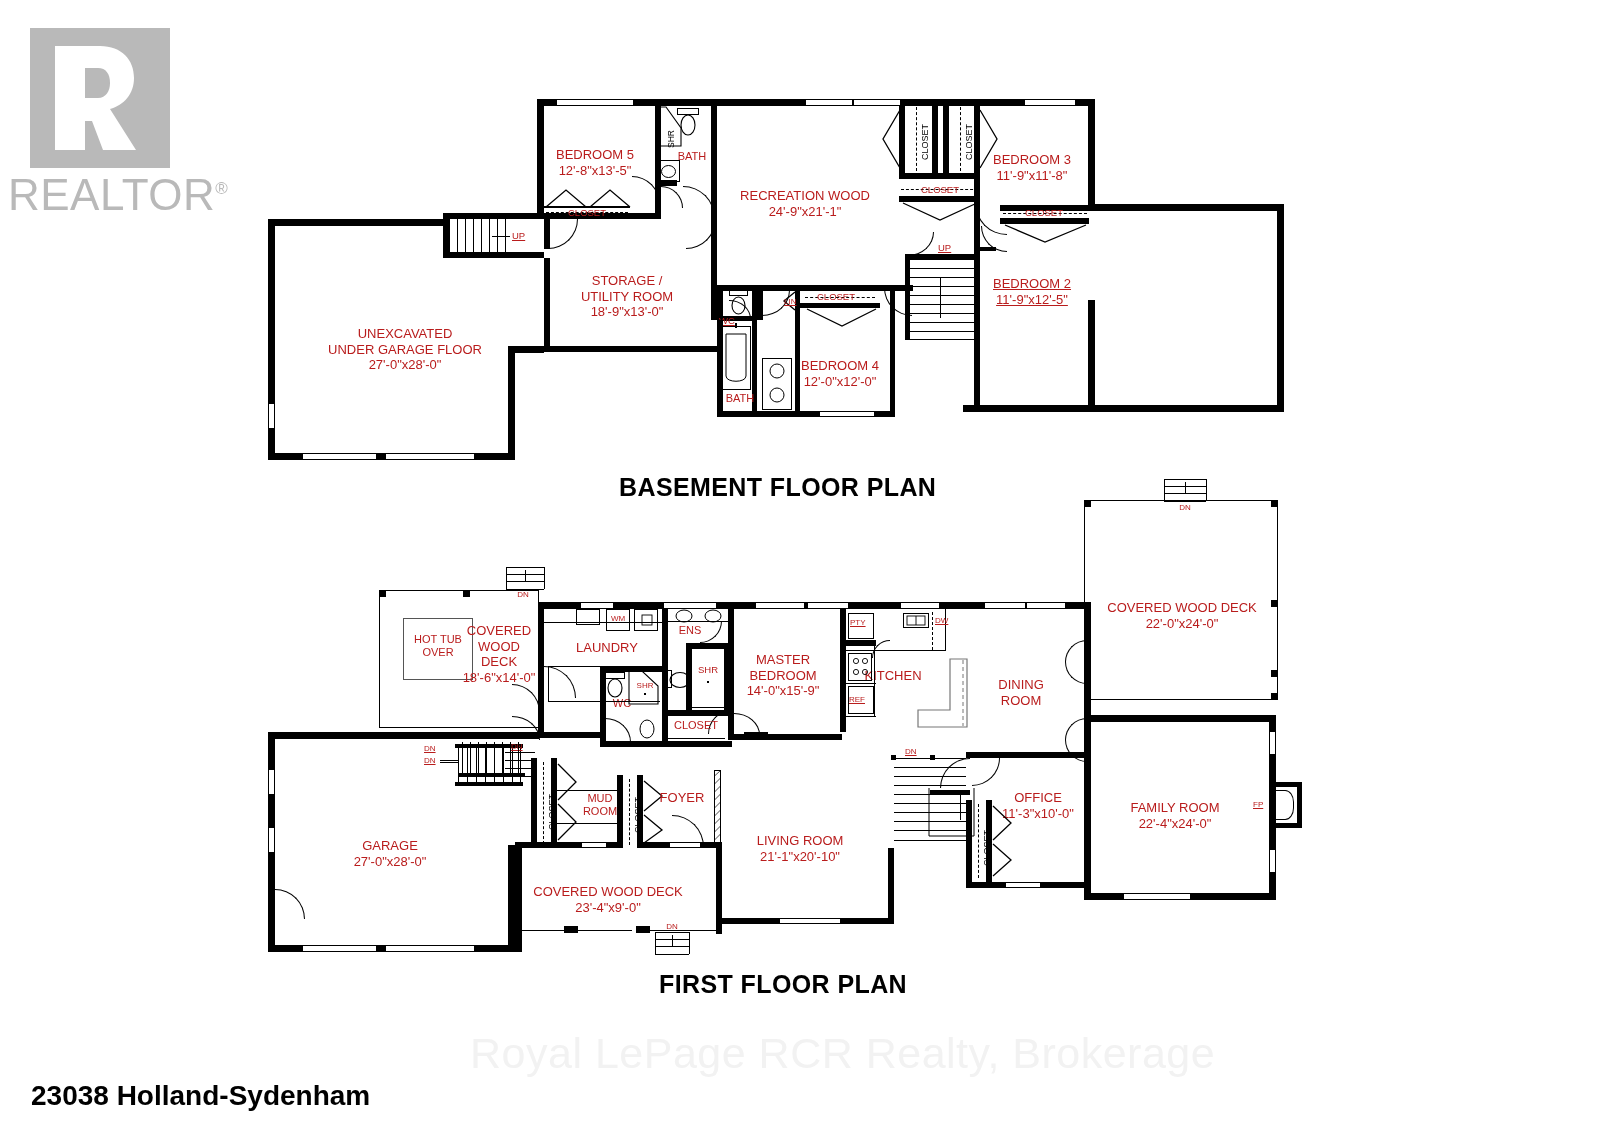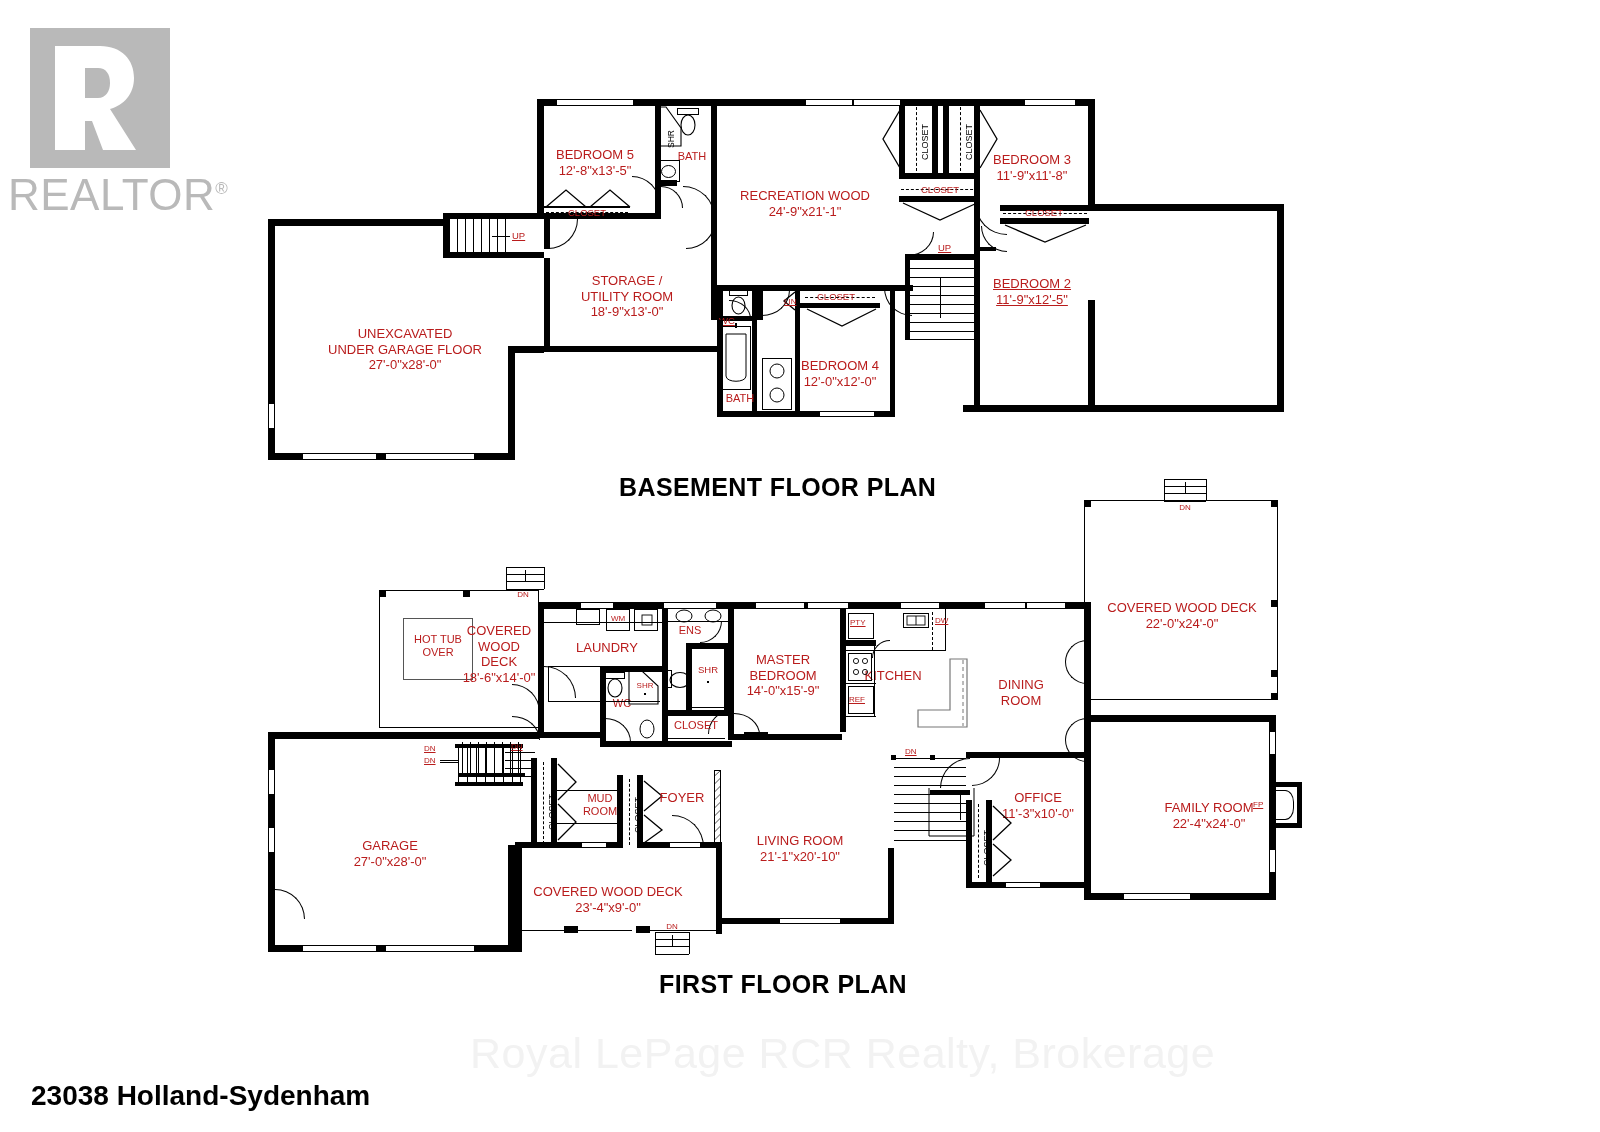--- a/index.html
+++ b/index.html
@@ -520,21 +520,21 @@
     <div class="w" style="left:1084px;top:282px;width:7px;height:148px;"></div>
     <div class="win-h" style="left:1124px;top:423px;width:66px;height:7px;"></div>
     <div class="win-v" style="left:1269px;top:262px;width:7px;height:22px;"></div>
     <div class="win-v" style="left:1269px;top:380px;width:7px;height:22px;"></div>
 
     <div class="w" style="left:1269px;top:312px;width:32px;height:5px;"></div>
     <div class="w" style="left:1297px;top:312px;width:5px;height:46px;"></div>
     <div class="w" style="left:1269px;top:353px;width:32px;height:5px;"></div>
     <div class="boxthin" style="left:1272px;top:320px;width:22px;height:30px;border-radius:0 40% 40% 0;"></div>
     <div class="lbl tiny lft" style="left:1253px;top:330px;">FP</div>
-    <div class="lbl" style="left:1175px;top:330px;margin-left:34px;">
+    <div class="lbl" style="left:1175px;top:330px;">
       <div>FAMILY ROOM</div>
       <div>22'-4"x24'-0"</div>
     </div>
 
     <div class="lbl" style="left:1021px;top:207px;">
       <div>DINING</div>
       <div>ROOM</div>
     </div>
 
     <div class="lbl" style="left:893px;top:198px;">KITCHEN</div>

